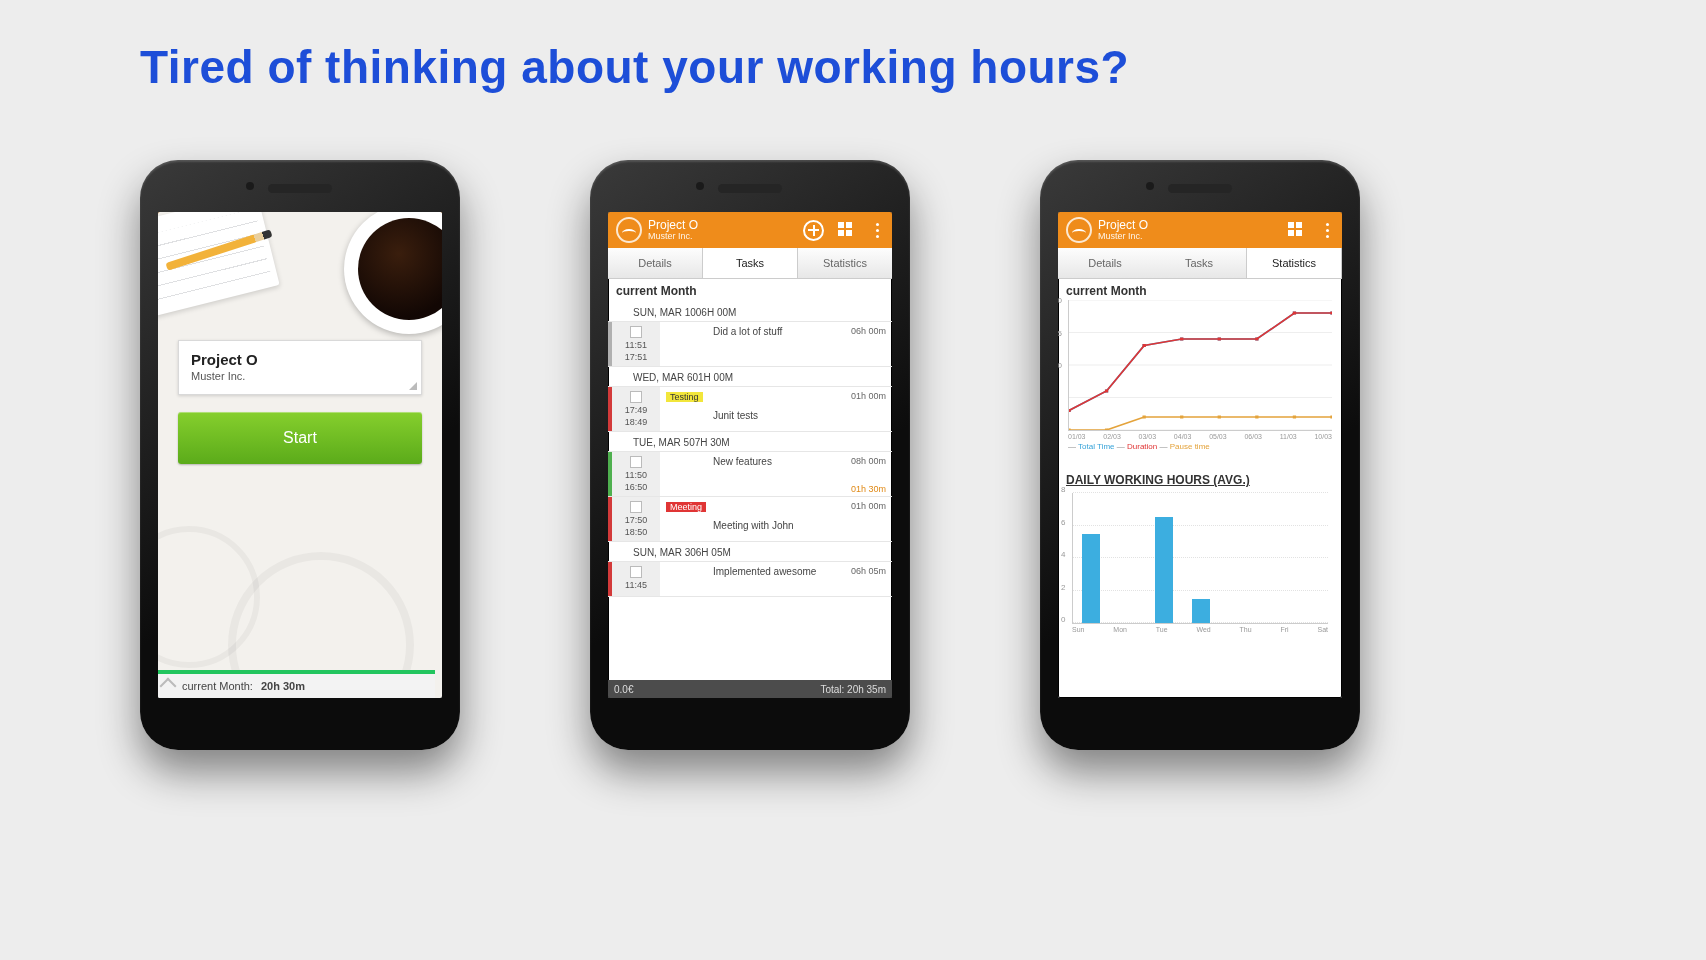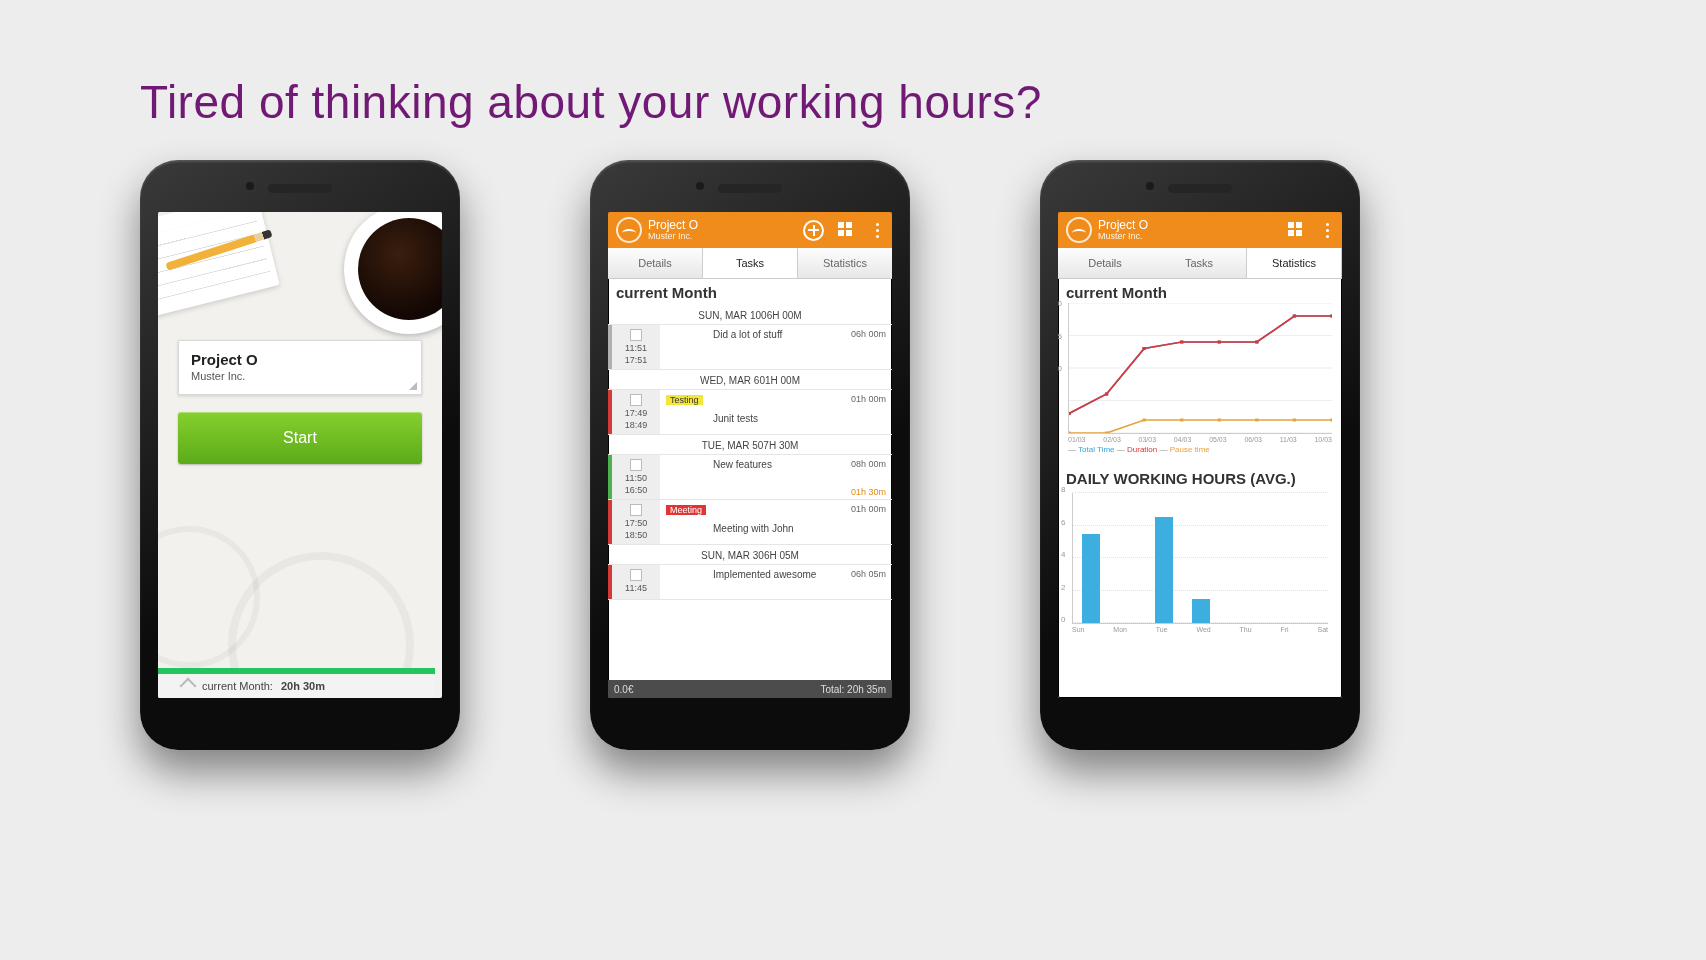--- a/index.html
+++ b/index.html
@@ -1,16 +1,16 @@
 <!DOCTYPE html>
 <html><head>
 <meta charset="utf-8">
 <style>
   html,body{margin:0;padding:0;background:#ededed;width:1706px;height:960px;overflow:hidden;font-family:"Helvetica Neue",Arial,sans-serif;color:#222;}
-  .headline{position:absolute;left:140px;top:40px;font-size:46px;font-weight:400;color:#701a75;letter-spacing:.5px;margin-top:35px;}
+  .headline{position:absolute;left:140px;top:40px;font-size:46px;font-weight:700;color:#1d4ed8;letter-spacing:.5px;}
   .phones{position:absolute;left:0;top:160px;width:1706px;height:600px;}
   
   .phone{position:absolute;width:320px;height:590px;}
   .phone-body{position:absolute;inset:0;background:linear-gradient(145deg,#3a3a3a 0%,#0c0c0c 60%);border-radius:38px;box-shadow:0 22px 40px rgba(0,0,0,.45),inset 0 2px 2px rgba(255,255,255,.15);}
   .phone-body:before{content:"";position:absolute;left:calc(50% - 32px);top:24px;width:64px;height:9px;border-radius:6px;background:#252525;}
   .phone-body:after{content:"";position:absolute;left:calc(50% - 4px);top:22px;width:8px;height:8px;border-radius:50%;background:#1a1a1a;margin-left:-50px;}
   .screen{position:absolute;left:18px;top:52px;right:18px;bottom:52px;background:#fff;border-radius:2px;overflow:hidden;box-shadow:inset 0 0 0 1px #000;}
   
   .ab{height:36px;background:#ef8c1b;color:#fff;display:flex;align-items:center;font-size:13px;position:relative;}
   .ab .logo{width:22px;height:22px;border-radius:50%;border:2px solid rgba(255,255,255,.8);margin:0 6px 0 8px;position:relative;}
@@ -24,41 +24,41 @@
   .ic-plus:before,.ic-plus:after{content:"";position:absolute;background:#fff;}
   .ic-plus:before{left:3px;right:3px;top:calc(50% - 1px);height:2px;}
   .ic-plus:after{top:3px;bottom:3px;left:calc(50% - 1px);width:2px;}
   .ic-grid{display:grid;grid-template-columns:repeat(2,6px);grid-template-rows:repeat(2,6px);gap:2px;}
   .ic-grid i{background:#fff;display:block;}
   .ic-more{display:flex;flex-direction:column;gap:3px;align-items:center;justify-content:center;}
   .ic-more i{width:3px;height:3px;background:#fff;border-radius:50%;}
   .tabs{display:flex;height:30px;border-bottom:1px solid #ccc;}
   .tabs .tab{flex:1;display:flex;align-items:center;justify-content:center;font-size:11px;color:#666;background:linear-gradient(#fdfdfd,#e7e7e7);}
   .tabs .tab.on{background:#fff;color:#222;border-left:1px solid #ccc;border-right:1px solid #ccc;}
-  .sec-title{font-size:15px;font-weight:700;padding:6px 8px 4px;color:#333;}
+  .sec-title{font-size:12px;font-weight:700;padding:6px 8px 4px;color:#333;}
 
   
   .desk-bg{position:absolute;inset:0;background:#f3f1ed;}
   .coffee{position:absolute;right:-32px;top:-8px;width:130px;height:130px;border-radius:50%;background:#fff;box-shadow:0 2px 6px rgba(0,0,0,.25);}
   .coffee:before{content:"";position:absolute;left:14px;top:14px;right:14px;bottom:14px;border-radius:50%;background:radial-gradient(circle at 40% 35%,#3a1e0d,#120704 70%);}
   .notepad{position:absolute;left:-18px;top:-6px;width:130px;height:96px;background:#fff;border-radius:3px;transform:rotate(-14deg);box-shadow:0 2px 5px rgba(0,0,0,.15);}
   .notepad:before{content:"";position:absolute;left:6px;right:6px;top:16px;bottom:6px;background:repeating-linear-gradient(#fff 0 12px,#dfe0e2 12px 13px);}
   .pencil{position:absolute;left:6px;top:34px;width:110px;height:8px;background:linear-gradient(90deg,#f2b23a 0 84%,#e9cf9e 84% 92%,#333 92%);border-radius:3px;transform:rotate(-18deg);}
   .card{position:absolute;left:20px;right:20px;top:128px;background:#fff;border:1px solid #d9d9d9;box-shadow:0 1px 3px rgba(0,0,0,.15);padding:10px 12px 12px;}
   .card .pn{font-size:15px;font-weight:700;}
   .card .cn{font-size:11px;color:#555;margin-top:2px;}
   .card:after{content:"";position:absolute;right:4px;bottom:4px;width:0;height:0;border-right:8px solid #bbb;border-top:8px solid transparent;}
   .start-btn{position:absolute;left:20px;right:20px;top:200px;height:52px;border-radius:3px;background:linear-gradient(#86cf2d,#5bab1a);color:#fff;display:flex;align-items:center;justify-content:center;font-size:16px;box-shadow:0 1px 2px rgba(0,0,0,.25),inset 0 1px 0 rgba(255,255,255,.35);}
   .stain{position:absolute;width:130px;height:130px;border-radius:50%;border:6px solid rgba(0,0,0,.04);}
-  .p1-footer{position:absolute;left:0;right:7px;bottom:0;height:24px;background:#f3f3f3;border-top:6px solid #22c55e;display:flex;align-items:center;font-size:11px;color:#444;padding:0 24px;gap:8px;}
+  .p1-footer{position:absolute;left:0;right:7px;bottom:0;height:24px;background:#f3f3f3;border-top:4px solid #22c55e;display:flex;align-items:center;font-size:11px;color:#444;padding:0 4px;gap:8px;}
   .chev{width:10px;height:10px;border-top:2px solid #bbb;border-right:2px solid #bbb;transform:rotate(-45deg);}
 
   
   .list{position:absolute;top:66px;left:0;right:0;bottom:18px;overflow:hidden;font-size:10px;}
-  .group-head{display:flex;justify-content:center;padding:5px 8px 3px;font-size:10px;color:#444;border-bottom:1px solid #e6e6e6;}
+  .group-head{display:flex;justify-content:flex-start;padding:5px 25px 3px;font-size:10px;color:#444;border-bottom:1px solid #e6e6e6;}
   .row{display:flex;border-bottom:1px solid #e6e6e6;position:relative;}
   .row .stripe{width:4px;align-self:stretch;}
   .row .timecol{width:48px;background:#eee;display:flex;flex-direction:column;align-items:center;justify-content:center;gap:2px;font-size:9px;color:#555;padding:4px 0;}
   .row .timecol .ck{width:10px;height:10px;border:1px solid #bbb;background:#fff;}
   .row .body{flex:1;padding:4px 6px;position:relative;}
   .row .body .tag{display:inline-block;padding:0 4px;font-size:9px;color:#333;margin-bottom:8px;}
   .row .body .desc{font-size:10px;color:#444;padding-left:47px;}
   .row .dur{width:54px;text-align:right;padding:4px 6px 0 0;font-size:9px;color:#666;}
   .row .dur .pause{color:#e08a17;margin-top:18px;}
   .p2-footer{position:absolute;left:0;right:0;bottom:0;height:18px;background:#4c4c4c;color:#ddd;font-size:10px;display:flex;align-items:center;justify-content:space-between;padding:0 6px;}
@@ -317,21 +317,21 @@
             <span>10/03</span>
           </div>
         <div class="legend">
           — <span class="tt">Total Time</span>
           <span> — </span>
           <span class="dt">Duration</span>
           <span> — </span>
           <span class="pt">Pause time</span>
         </div>
 
-        <div class="sec-title small" style="margin-top:10px;">DAILY WORKING HOURS (AVG.)</div>
+        <div class="sec-title small" style="margin-top:16px;text-decoration:underline;">DAILY WORKING HOURS (AVG.)</div>
         <div class="barbox" id="barbox">
             <div class="bt" style="bottom: 0px;"></div>
             <span class="yt" style="bottom: -5px;">0</span>
             <div class="bt" style="bottom: 32.5px;"></div>
             <span class="yt" style="bottom: 27.5px;">2</span>
             <div class="bt" style="bottom: 65px;"></div>
             <span class="yt" style="bottom: 60px;">4</span>
             <div class="bt" style="bottom: 97.5px;"></div>
             <span class="yt" style="bottom: 92.5px;">6</span>
             <div class="bt" style="bottom: 130px;"></div>

